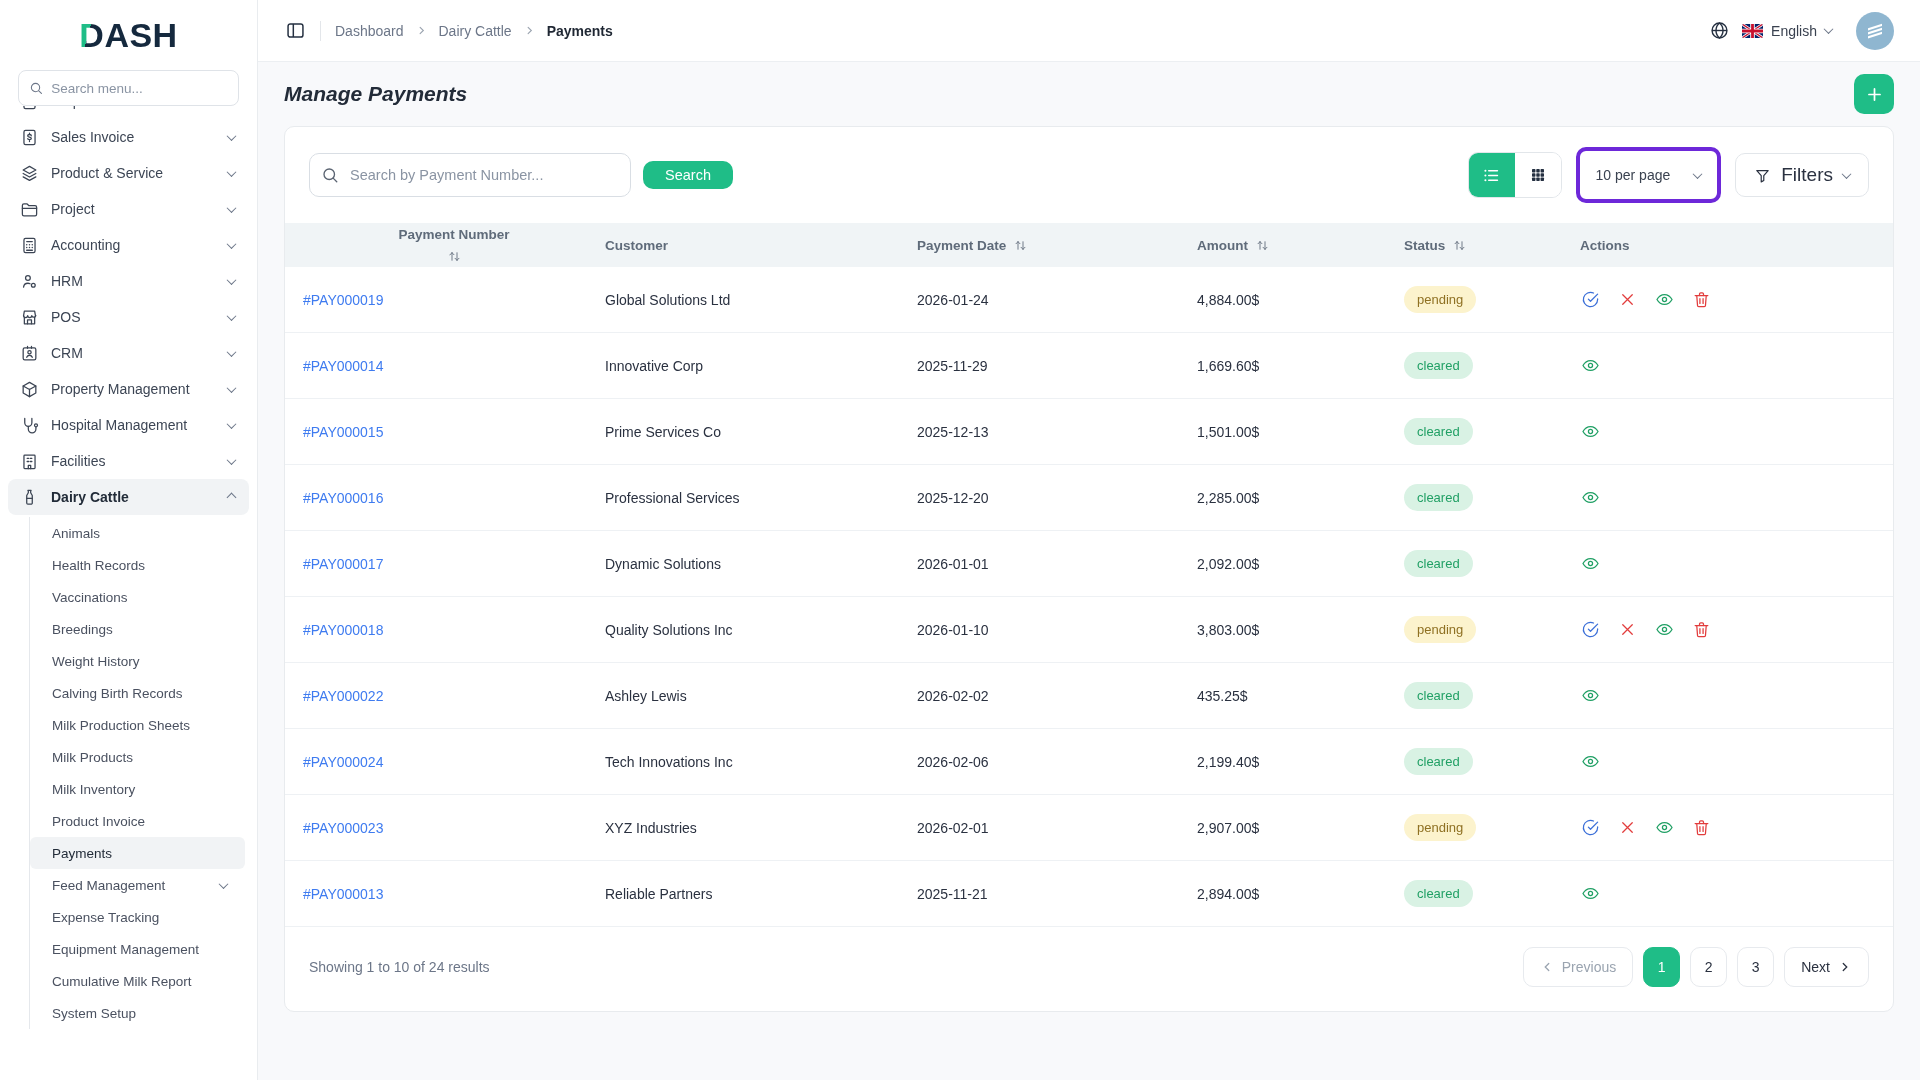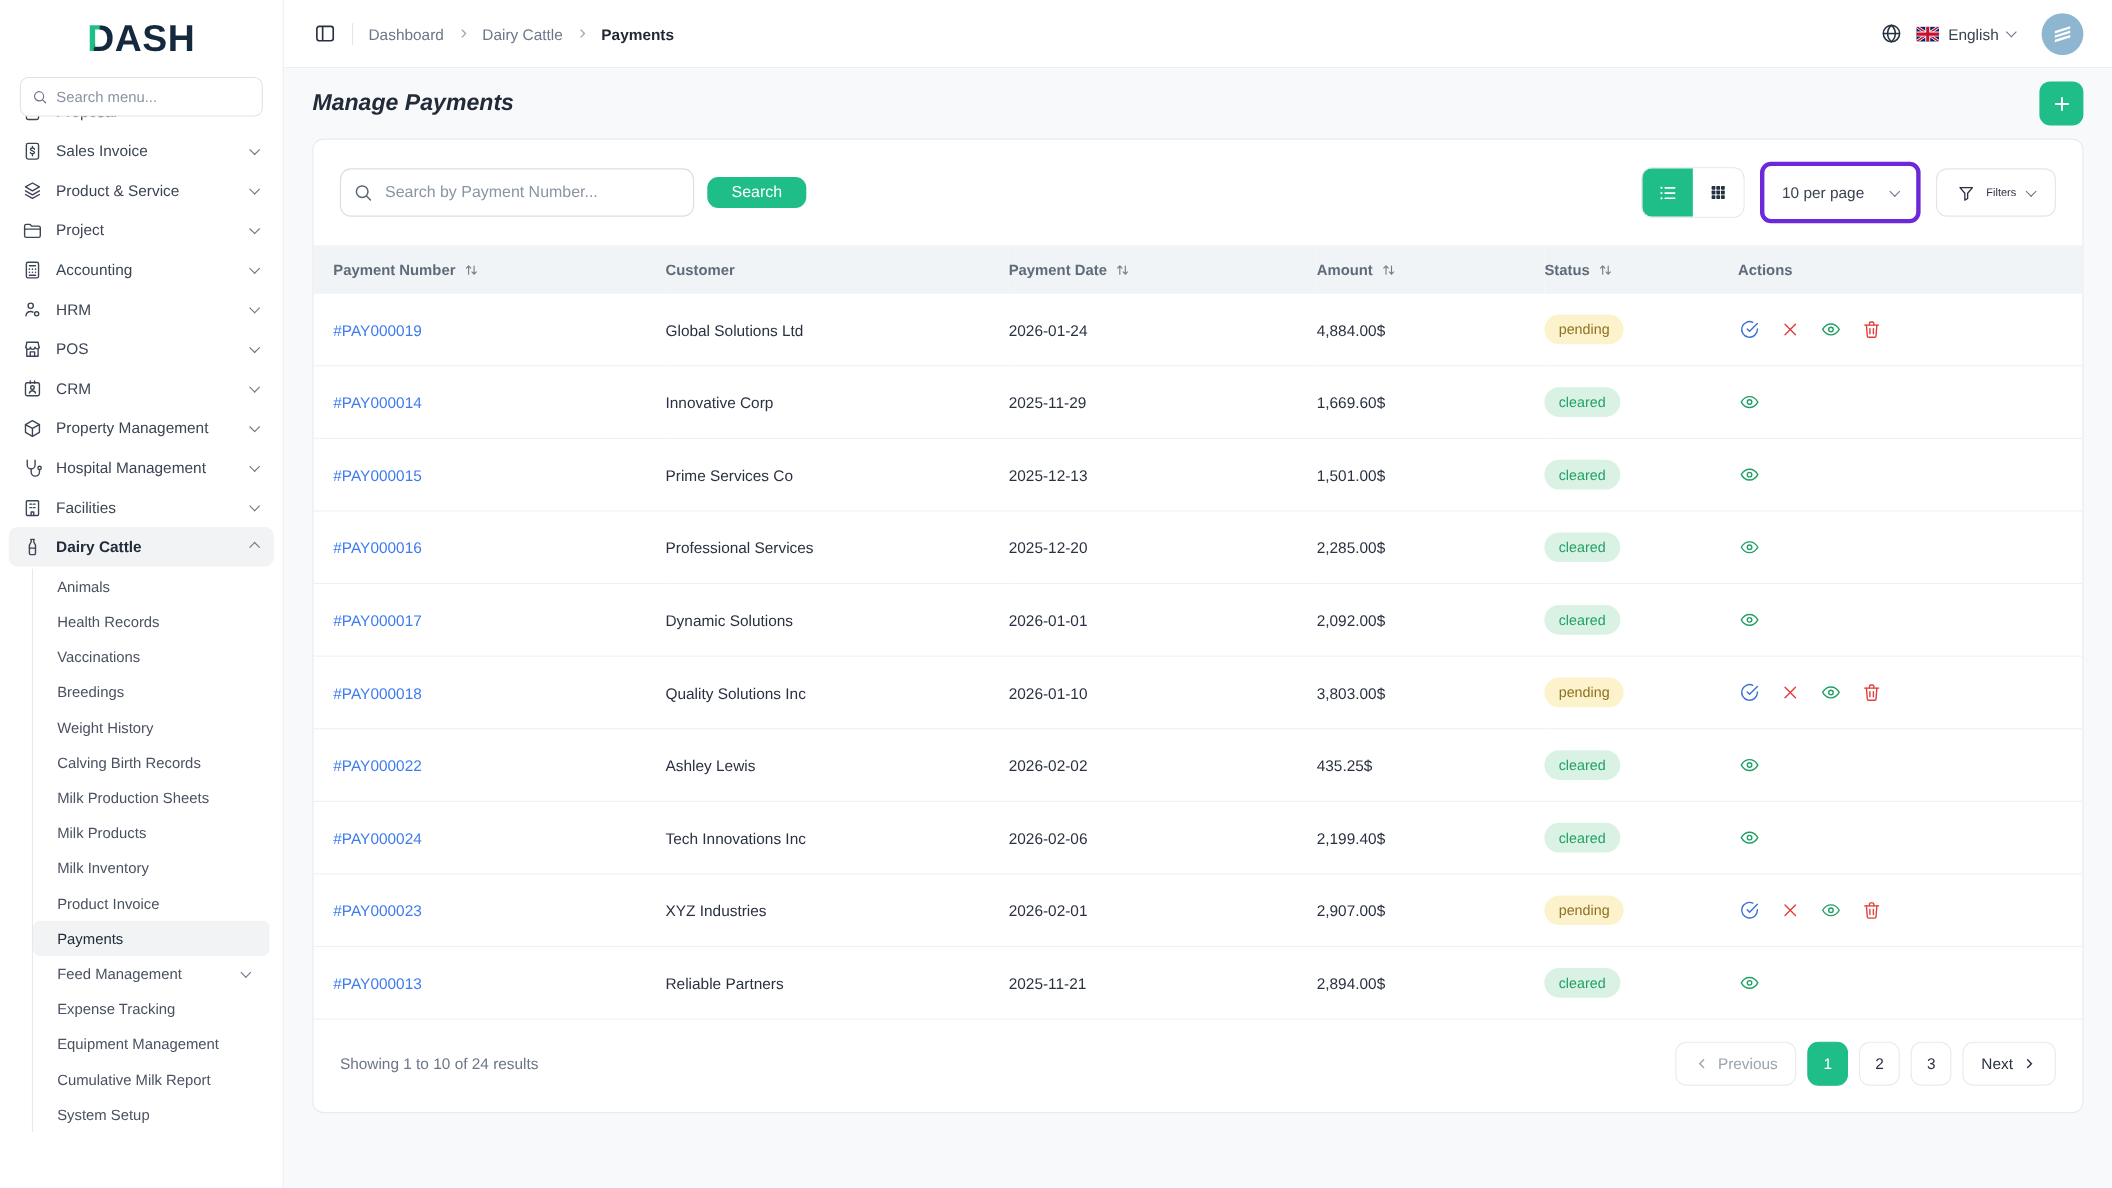--- a/index.html
+++ b/index.html
@@ -58,27 +58,27 @@
   .search-wrap .icon { position:absolute; left:12px; top:50%; transform:translateY(-50%); width:18px; height:18px; color:#5b6472; }
   .search-input { width:322px; height:44px; border:1px solid #d9dee4; border-radius:10px; padding:0 12px 0 40px; font-size:14.5px; color:#3a4250; outline:none; font-family:inherit; }
   .search-input::placeholder { color:#8a94a3; }
   .search-btn { height:28px; padding:0 22px; background:#1fbd87; color:#fff; border:none; border-radius:10px; font-size:14.5px; font-weight:500; cursor:pointer; font-family:inherit; }
   .toolbar-right { margin-left:auto; display:flex; align-items:center; gap:14px; }
   .view-toggle { display:flex; border:1px solid #e2e6ea; border-radius:10px; overflow:hidden; }
   .vt-btn { width:46px; height:44px; background:#fff; border:none; display:flex; align-items:center; justify-content:center; color:#253041; cursor:pointer; }
   .vt-btn.active { background:#1fbd87; color:#fff; }
   .select-box { display:flex; align-items:center; gap:24px; border:4px solid #6d28d9; border-radius:10px; padding:0 16px; height:56px; font-size:14px; color:#3a4250; background:#fff; cursor:pointer; }
   .select-box .chev, .filters-btn .chev { margin:0; }
-  .filters-btn { display:flex; align-items:center; gap:10px; border:1px solid #e2e6ea; border-radius:10px; padding:0 18px; height:44px; font-size:10px; color:#2a3140; background:#fff; cursor:pointer; font-family:inherit; }
+  .filters-btn { display:flex; align-items:center; gap:10px; border:1px solid #e2e6ea; border-radius:10px; padding:0 18px; height:44px; font-size:19px; color:#2a3140; background:#fff; cursor:pointer; font-family:inherit; }
   .filters-btn .icon { width:17px; height:17px; color:#2a3140; }
 
   table { width:100%; border-collapse:collapse; table-layout:fixed; }
   thead th { background:#f0f4f6; height:44px; text-align:left; font-size:13.5px; font-weight:600; color:#5f6b7a; }
   th .th-inner { display:flex; align-items:center; gap:7px; }
-  th:first-child .th-inner, td:first-child { padding-left:18px; }
+  th:first-child .th-inner, td:first-child { padding-left:18px;flex-direction:column; }
   .sort-icon { width:15px; height:15px; color:#707a88; display:inline-flex; }
   tbody td { height:65px; border-bottom:1px solid #eef1f4; font-size:14px; color:#2a3140; }
   .pay-link { color:#3e7bf0; text-decoration:none; cursor:pointer; }
   .badge { display:inline-block; padding:6px 13px; border-radius:999px; font-size:13px; }
   .badge.pending { background:#fcf3cd; color:#8f7123; }
   .badge.cleared { background:#d9f2e4; color:#21a065; }
   .actions-cell { display:flex; align-items:center; gap:17px; height:65px; }
   .act { width:20px; height:20px; background:none; border:none; padding:0; cursor:pointer; display:flex; align-items:center; justify-content:center; }
   .act svg { width:19px; height:19px; }
   .act.approve { color:#3b6fd8; }

